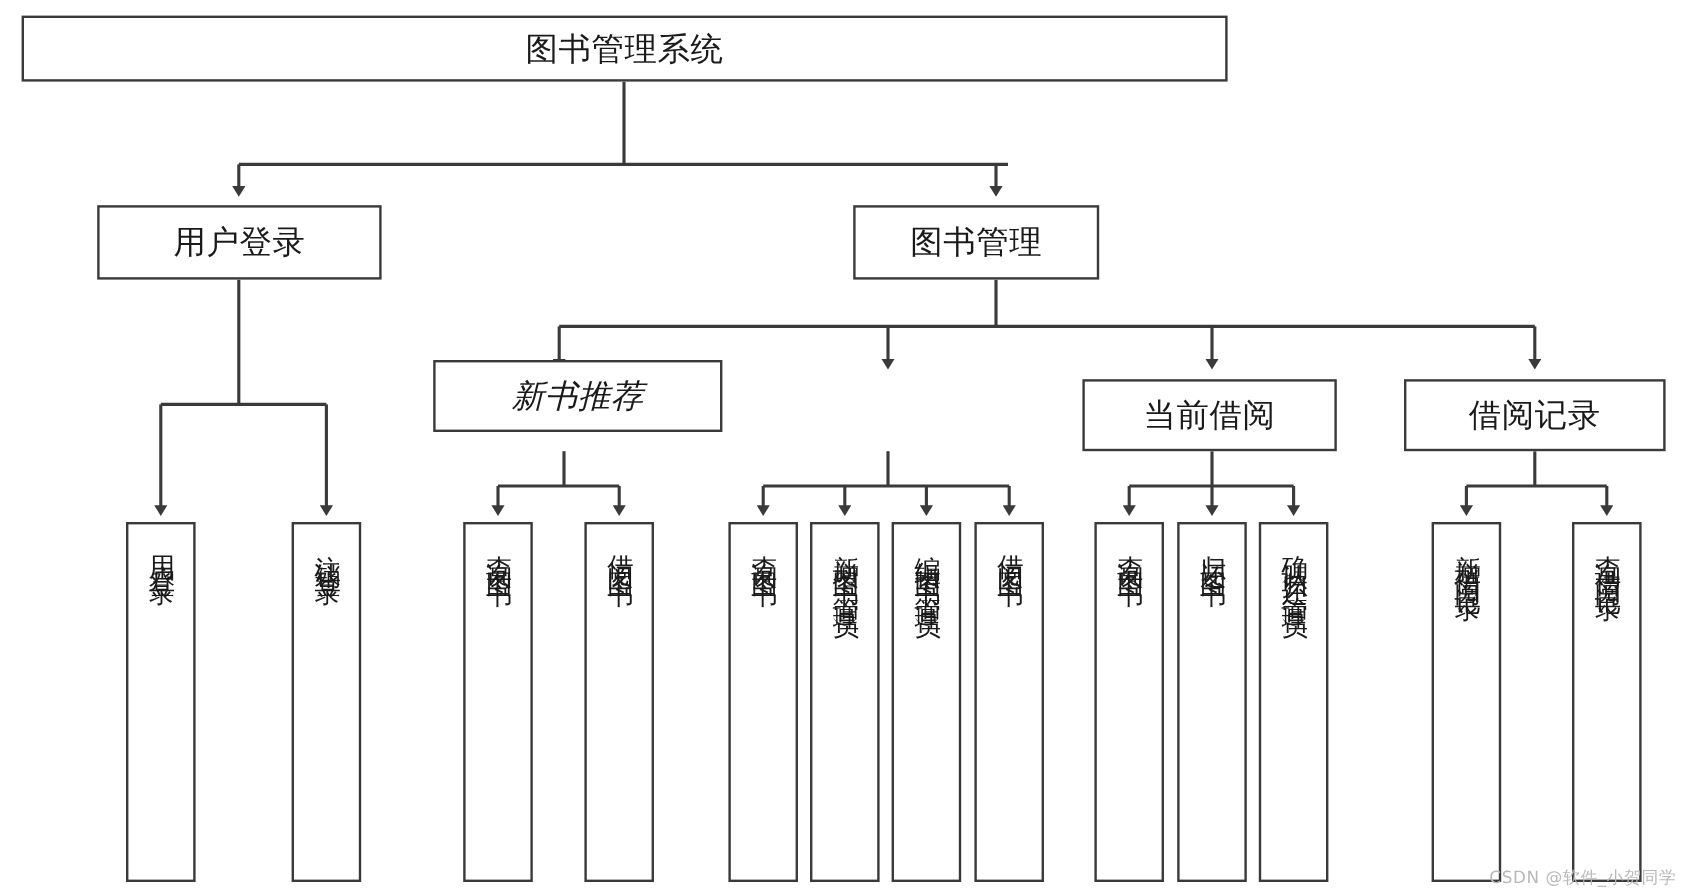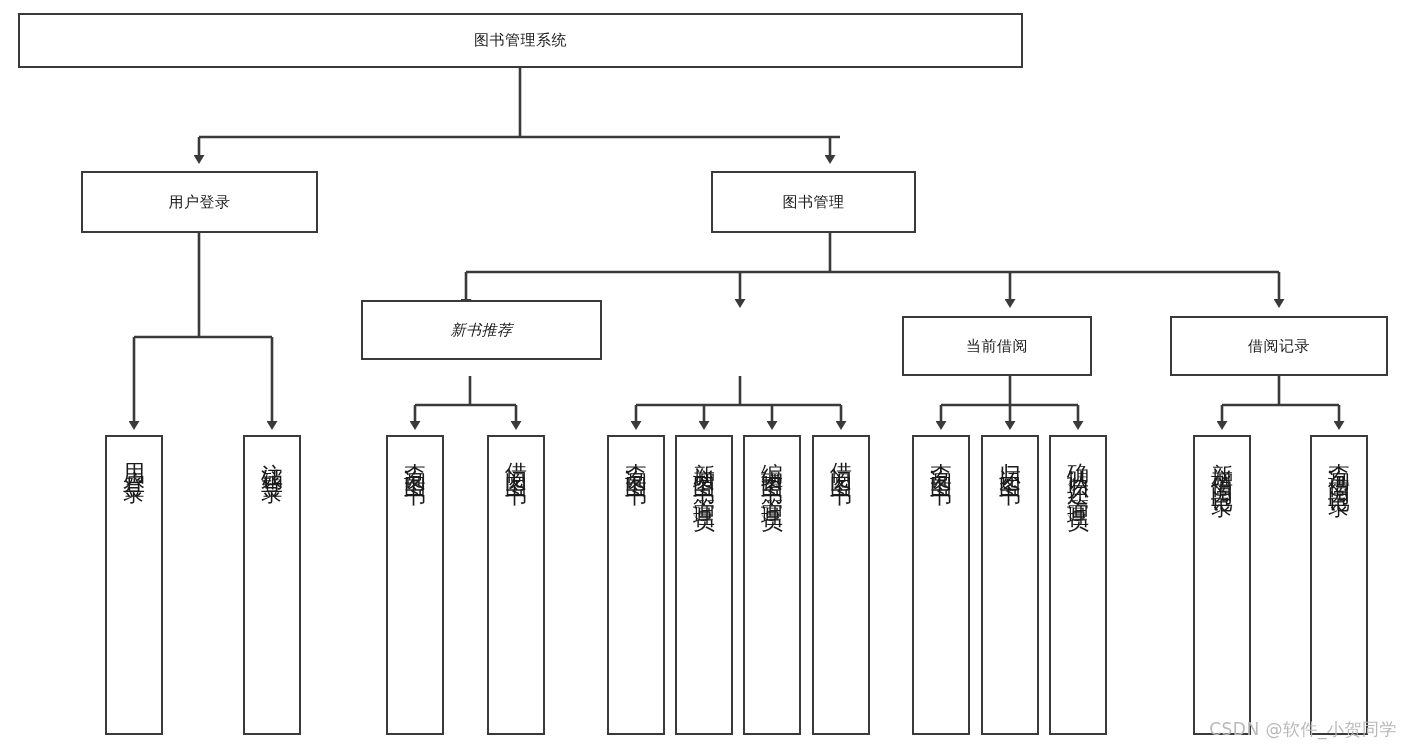--- a/index.html
+++ b/index.html
@@ -29,40 +29,40 @@
     position: absolute;
     box-sizing: border-box;
     background: #ffffff;
     border: 2px solid #3a3a3a;
     display: flex;
     align-items: center;
     justify-content: center;
     color: #1a1a1a;
   }
   .node.horiz {
-    font-size: 15px;
+    font-size: 27px;
     letter-spacing: 0.5px;
   }
   .node.vert {
     font-size: 22px;
     padding: 8px 0;
     align-items: flex-start;
   }
   .vert-text {
     writing-mode: vertical-rl;
     text-orientation: upright;
     letter-spacing: 7px;
     line-height: 1;
     white-space: nowrap;
   }
   .watermark {
     position: absolute;
     right: 8px;
     bottom: 6px;
-    font-size: 17px;
+    font-size: 14px;
     color: #b9b9b9;
     letter-spacing: 0.5px;
     white-space: nowrap;
   }
 </style>
 </head>
 <body>
 
 <div id="canvas">
 
@@ -123,21 +123,21 @@
   <div class="node horiz" style="left:81px; top:171px; width:237px; height:62px;">
     <span>用户登录</span>
   </div>
   <div class="node horiz" style="left:711px; top:171px; width:205px; height:62px;">
     <span>图书管理</span>
   </div>
 
   <div class="node horiz" style="left:361px; top:300px; width:241px; height:60px;font-style:italic;">
     <span>新书推荐</span>
   </div>
-  <div class="node horiz" style="left:902px; top:316px; width:190px; height:60px;">
+  <div class="node horiz" style="left:902px; top:316px; width:212px; height:60px;">
     <span>当前借阅</span>
   </div>
   <div class="node horiz" style="left:1170px; top:316px; width:218px; height:60px;">
     <span>借阅记录</span>
   </div>
 
   <div class="node vert" style="left:105px; top:435px; width:58px; height:300px;">
     <span class="vert-text">用户登录</span>
   </div>
   <div class="node vert" style="left:243px; top:435px; width:58px; height:300px;">

